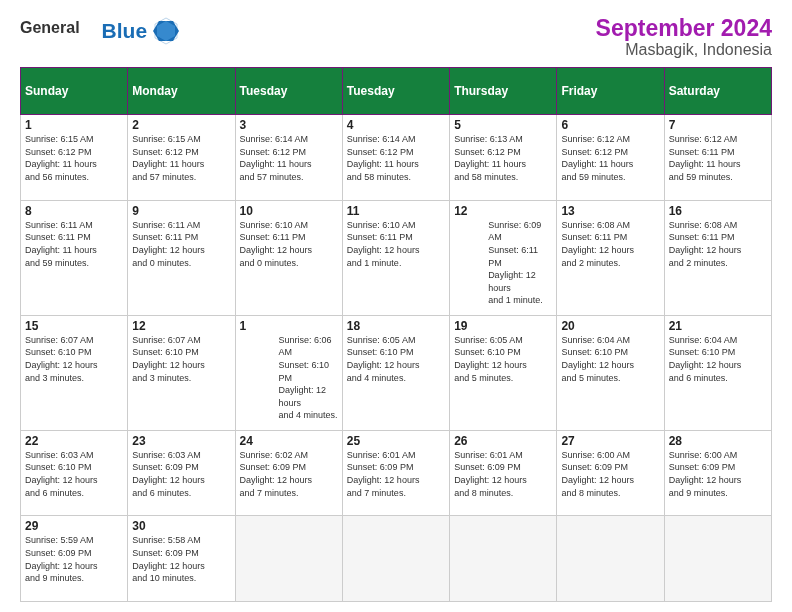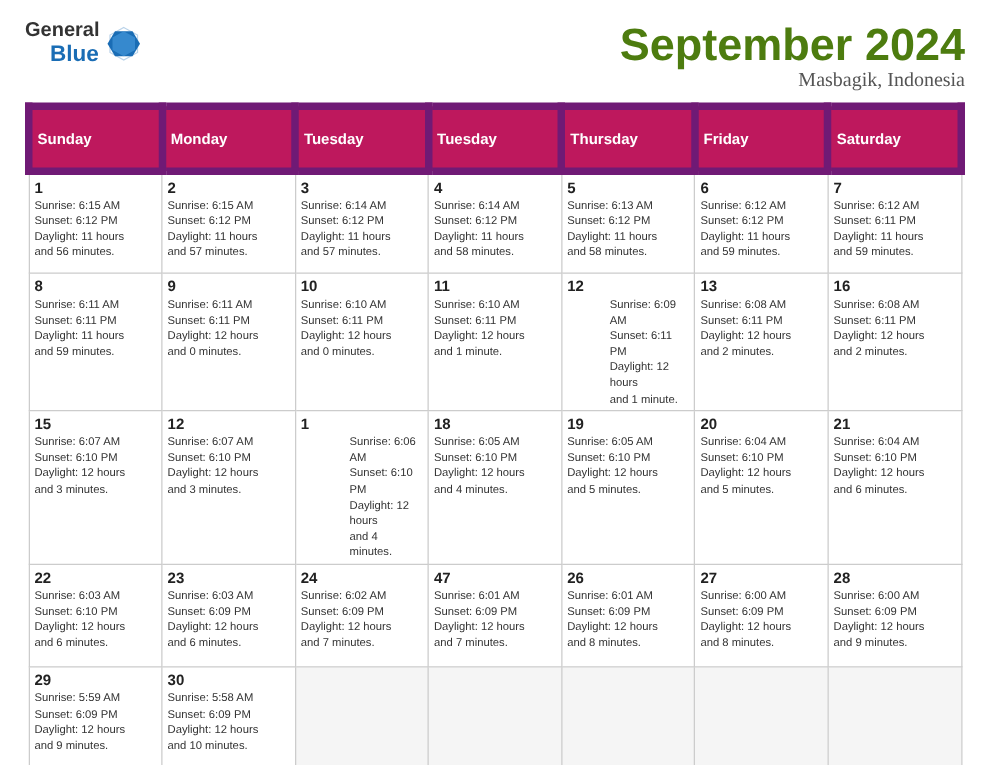--- a/index.html
+++ b/index.html
@@ -23,67 +23,66 @@
       align-items: flex-start;
       margin-bottom: 8px;
     }
     .logo {
       display: flex;
       align-items: center;
       gap: 2px;
     }
     .logo-text {
       display: flex;
-      flex-direction: column;
+      flex-direction: row;
       line-height: 1.1;
+      gap: 22px;
     }
     .logo-general {
       font-size: 16px;
       font-weight: bold;
       color: #333;
     }
     .logo-blue {
-      font-size: 18px;
+      font-size: 21px;
       font-weight: bold;
       color: #1a6db5;
-      margin-left: 20px;
     }
     .logo-icon {
       width: 30px;
       height: 30px;
       margin-left: 2px;
     }
     .title-section {
       text-align: right;
     }
     .month-title {
-      font-size: 36px;
-      font-weight: bold;
-      color: #4d7c0f;
+      font-size: 23px;
+      font-weight: bold;
+      color: #a21caf;
       line-height: 1.1;
     }
     .location {
       font-size: 16px;
       color: #555;
-      font-family: Liberation Serif, serif;
     }
     .calendar-table {
       width: 100%;
       border-collapse: collapse;
       flex: 1;
       table-layout: fixed;
     }
     .calendar-table thead tr th {
-      background: #be185d;
+      background: #15803d;
       color: #fff;
       font-size: 12px;
       font-weight: bold;
       padding: 16px 4px;
       text-align: left;
-      border: 6px solid #701a75;
+      border: 1px solid #701a75;
     }
     .calendar-table tbody tr td {
       border: 1px solid #ccc;
       vertical-align: top;
       padding: 3px 4px;
       font-size: 9.5px;
       color: #333;
       background: #fff;
       height: 82px;
     }
@@ -307,21 +306,21 @@
 and 6 minutes.</div>
           </td>
           <td>
             <span class="day-number">24</span>
             <div class="day-info" style="white-space: pre-line;">Sunrise: 6:02 AM
 Sunset: 6:09 PM
 Daylight: 12 hours
 and 7 minutes.</div>
           </td>
           <td>
-            <span class="day-number">47</span>
+            <span class="day-number">25</span>
             <div class="day-info" style="white-space: pre-line;">Sunrise: 6:01 AM
 Sunset: 6:09 PM
 Daylight: 12 hours
 and 7 minutes.</div>
           </td>
           <td>
             <span class="day-number">26</span>
             <div class="day-info" style="white-space: pre-line;">Sunrise: 6:01 AM
 Sunset: 6:09 PM
 Daylight: 12 hours

